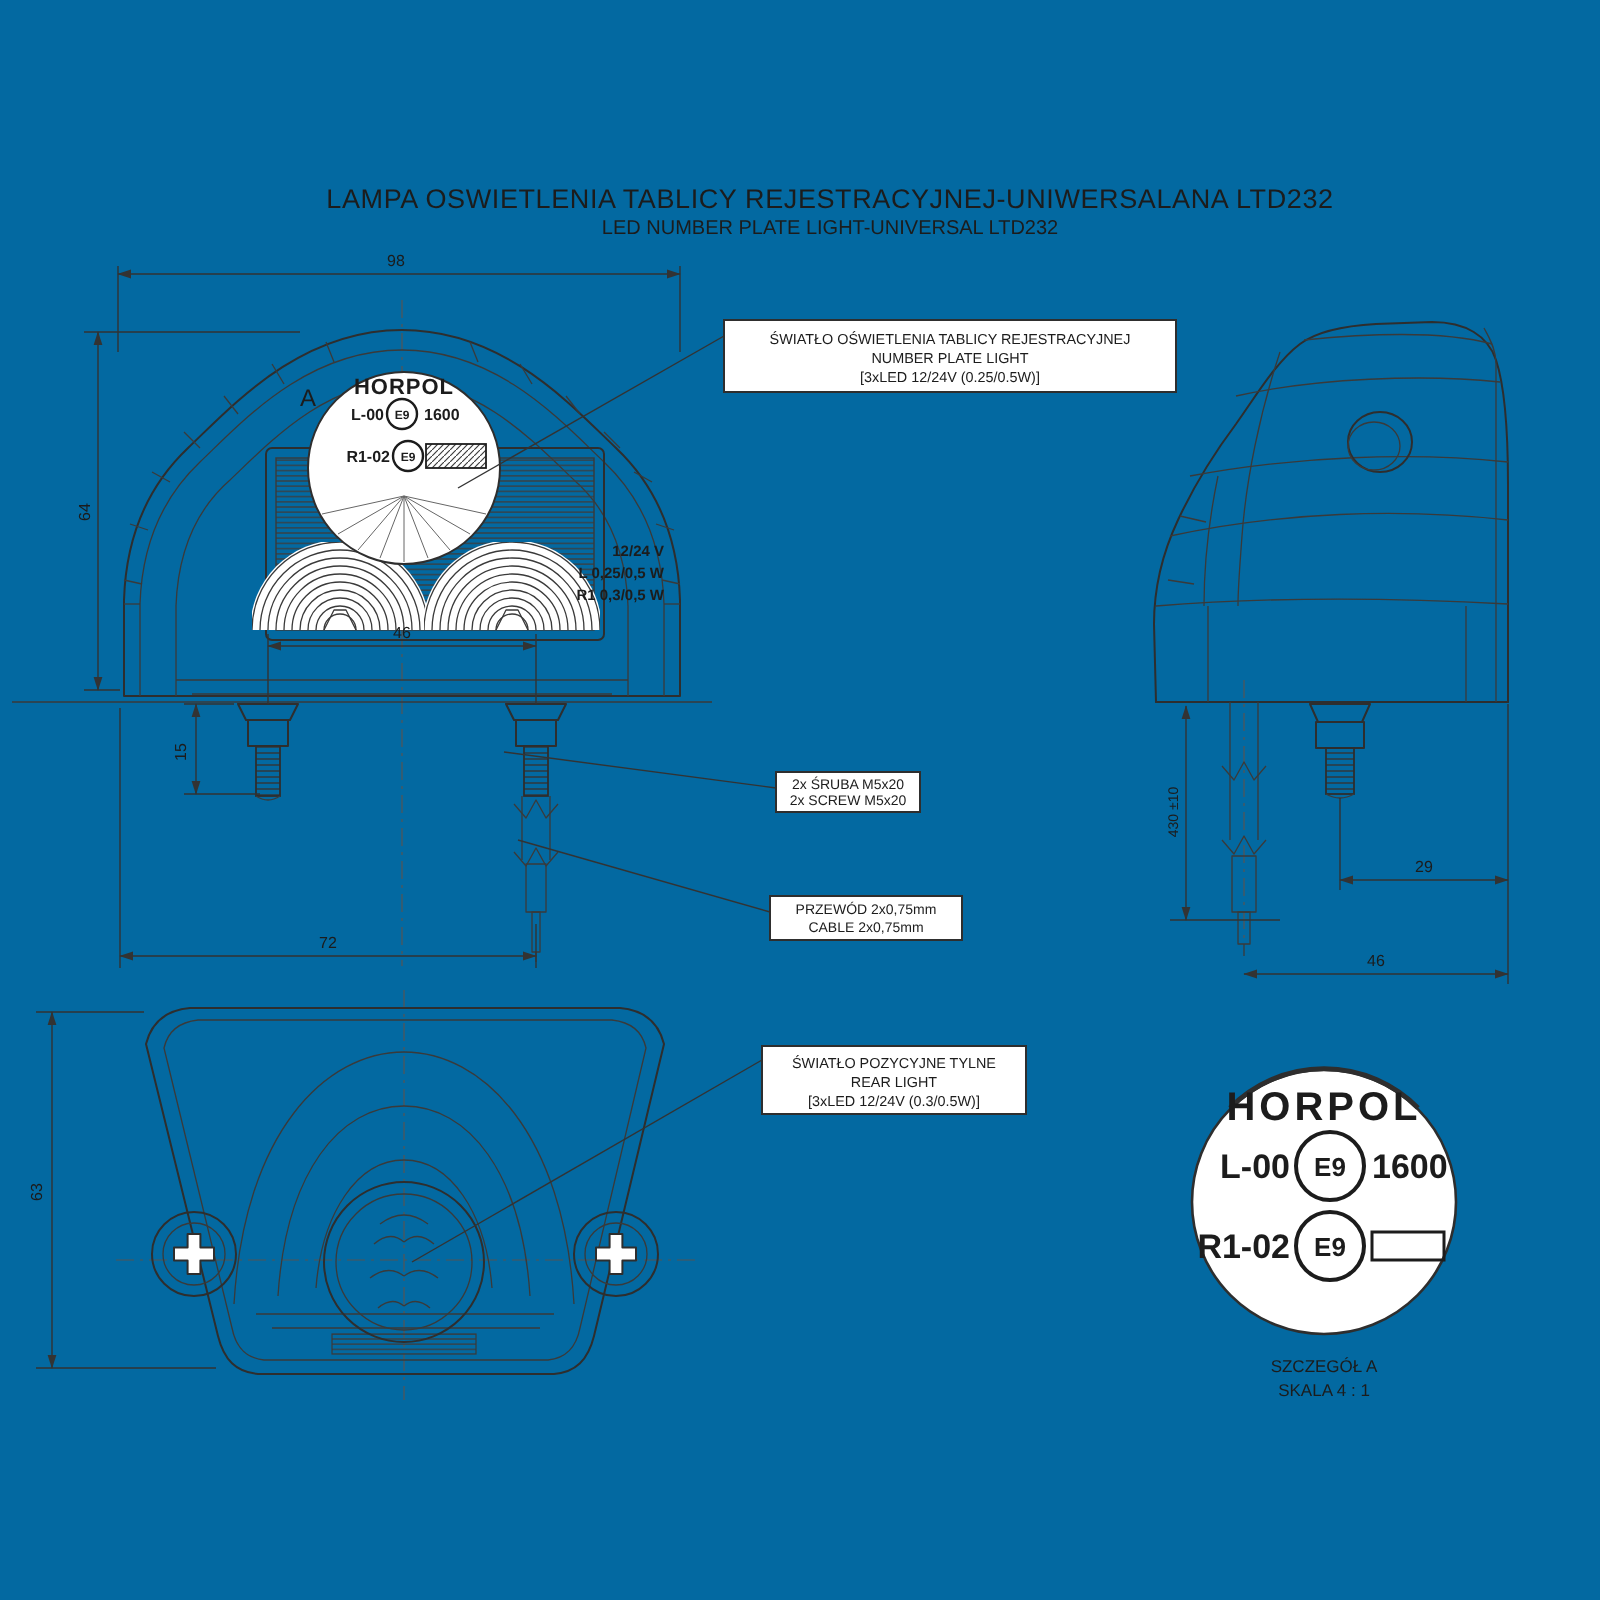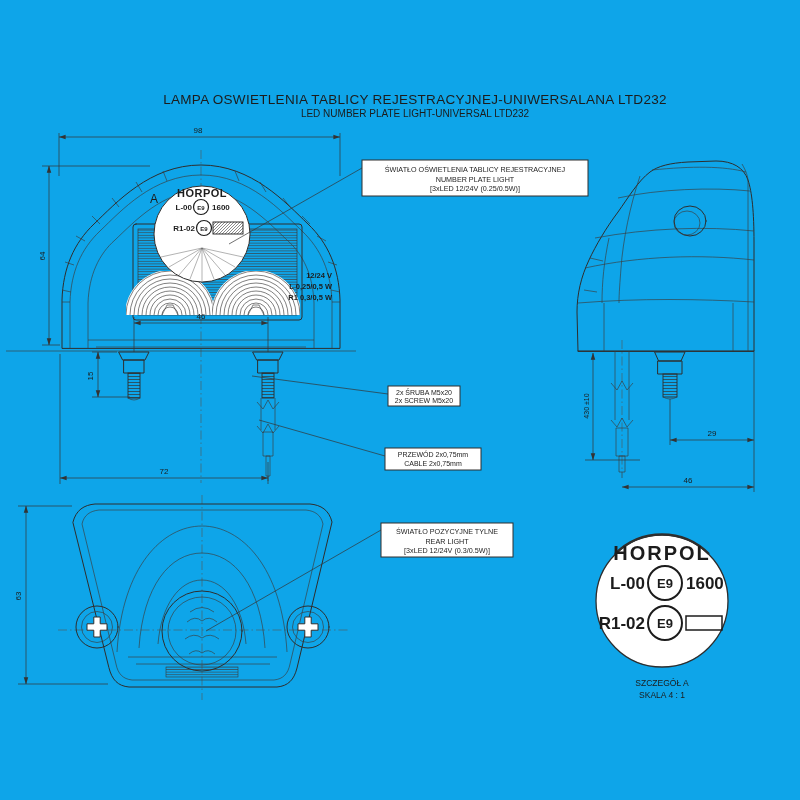--- a/index.html
+++ b/index.html
@@ -1,16 +1,16 @@
 <!DOCTYPE html>
 <html><head>
 <meta charset="utf-8">
 <style>
   html,body{margin:0;padding:0;background:#ffffff;}
-  #stage{position:relative;width:800px;height:800px;background:#0ea5e9;overflow:hidden;}
+  #stage{position:relative;width:800px;height:800px;background:#0369a1;overflow:hidden;}
   svg{position:absolute;left:0;top:0;}
   text{fill:#1c1c1c;font-family:"Liberation Sans",sans-serif;}
   .ln{stroke:#2e2e2e;fill:none;stroke-width:1;stroke-linejoin:round;stroke-linecap:round;}
   .ln2{stroke:#3a3a3a;fill:none;stroke-width:.65;stroke-linejoin:round;}
   .dim{stroke:#333;fill:none;stroke-width:.7;}
   .cl{stroke:#555;fill:none;stroke-width:.6;stroke-dasharray:9 3 1.5 3;}
   .box{fill:#ffffff;stroke:#2e2e2e;stroke-width:1;}
   .t-title{font-size:13.5px;letter-spacing:.3px;}
   .t-sub{font-size:10px;}
   .t-dim{font-size:8px;}

